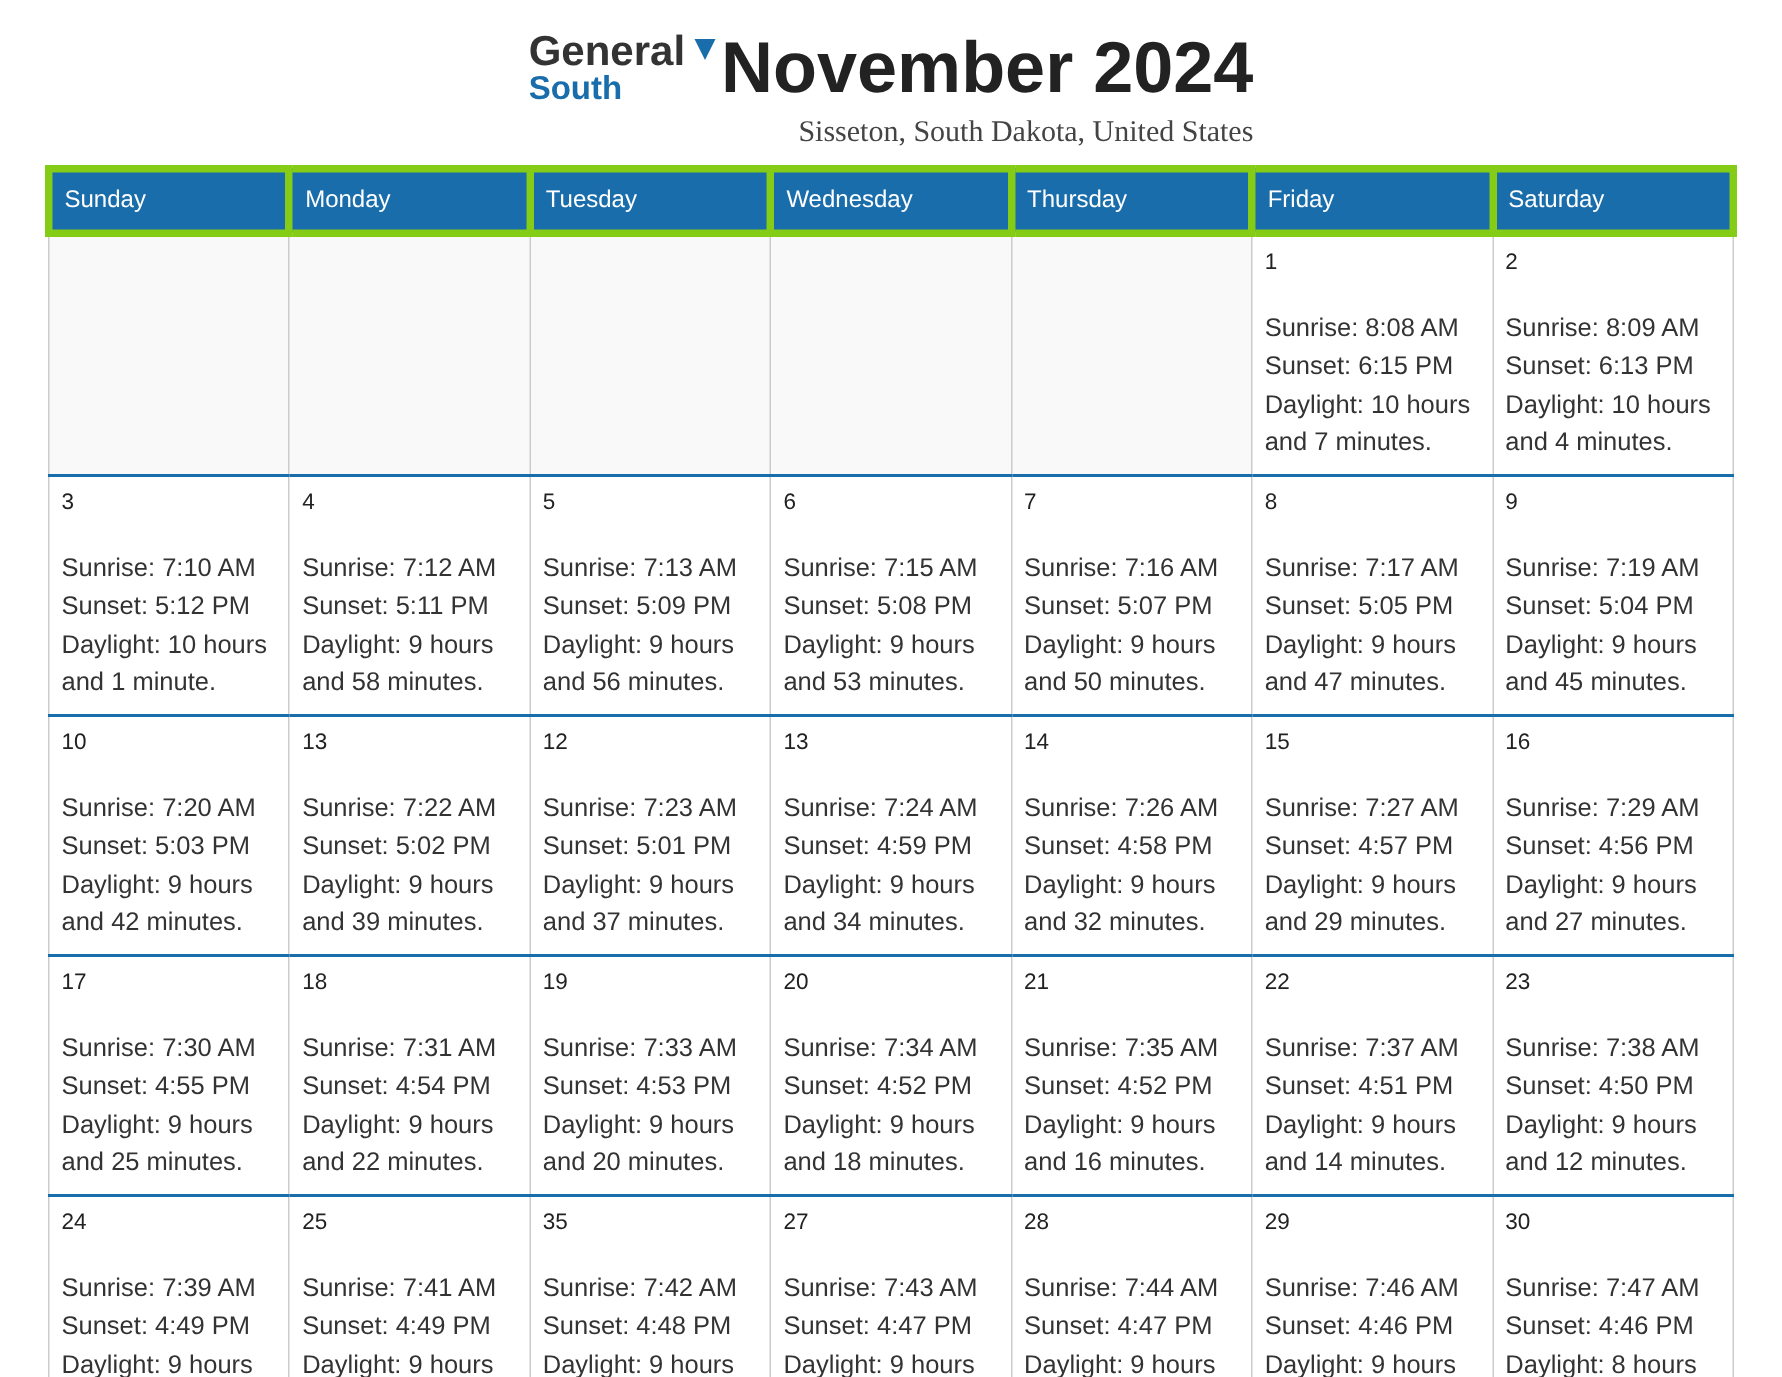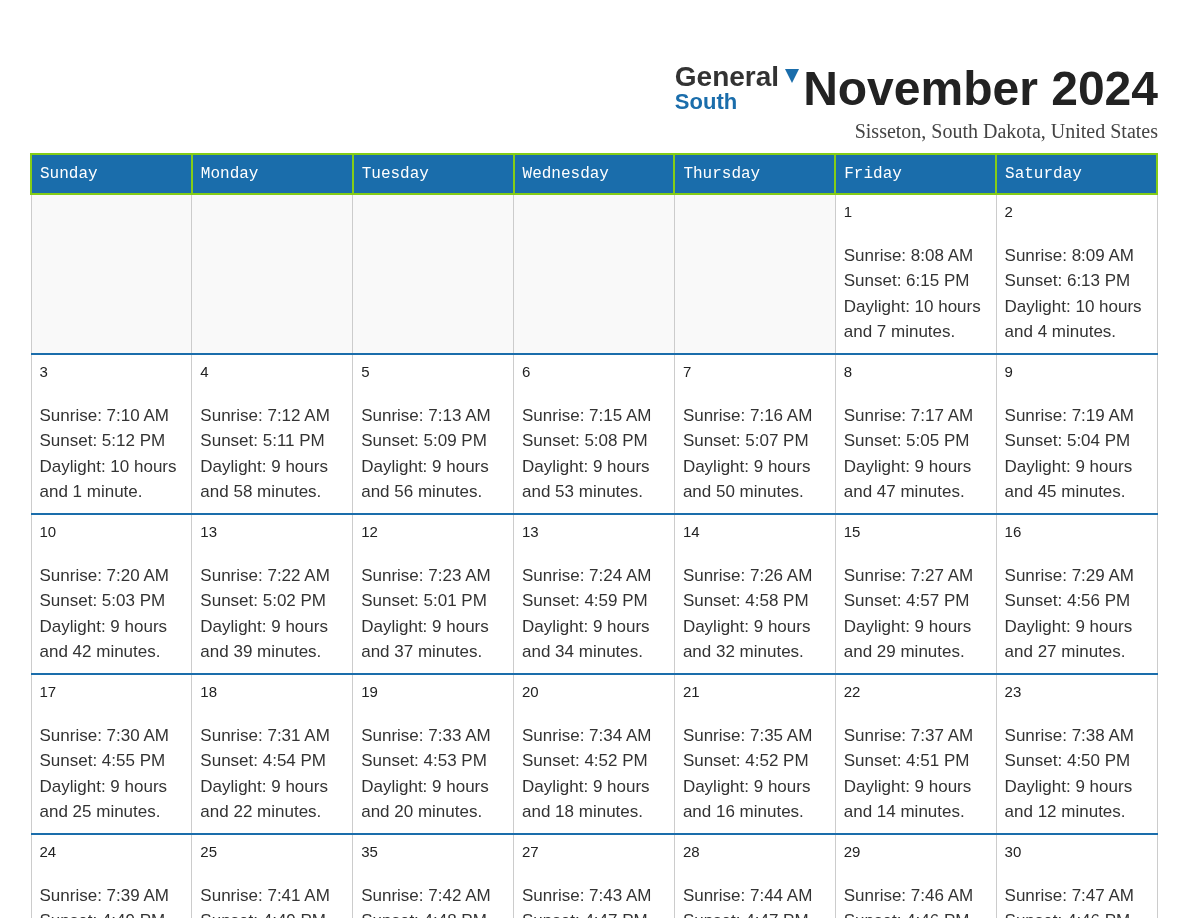--- a/index.html
+++ b/index.html
@@ -5,24 +5,23 @@
     * { box-sizing: border-box; margin: 0; padding: 0; }
     body {
       font-family: Arial, sans-serif;
       background: #fff;
       padding: 20px 30px;
       width: 1188px;
       min-height: 918px;
     }
     .header {
       display: flex;
-      justify-content: flex-end;
+      justify-content: center;
       align-items: flex-start;
       margin-bottom: 10px;
-      margin-top: 43px;
     }
     .logo {
       display: flex;
       flex-direction: column;
       align-items: flex-start;
     }
     .logo-text {
       font-size: 28px;
       font-weight: bold;
       color: #333;
@@ -54,22 +53,21 @@
       border-collapse: collapse;
       margin-top: 10px;
     }
     .calendar th {
       background-color: #1a6dab;
       color: #fff;
       padding: 10px 8px;
       font-size: 16px;
       font-weight: normal;
       text-align: left;
-      border: 2px solid #84cc16;
-      font-family: Liberation Mono, monospace;
+      border: 5px solid #84cc16;
     }
     .calendar td {
       vertical-align: top;
       padding: 8px;
       border: 1px solid #ccc;
       border-top: 2px solid #1a6dab;
       width: calc(100% / 7);
       height: 120px;
       font-size: 13px;
       color: #333;

